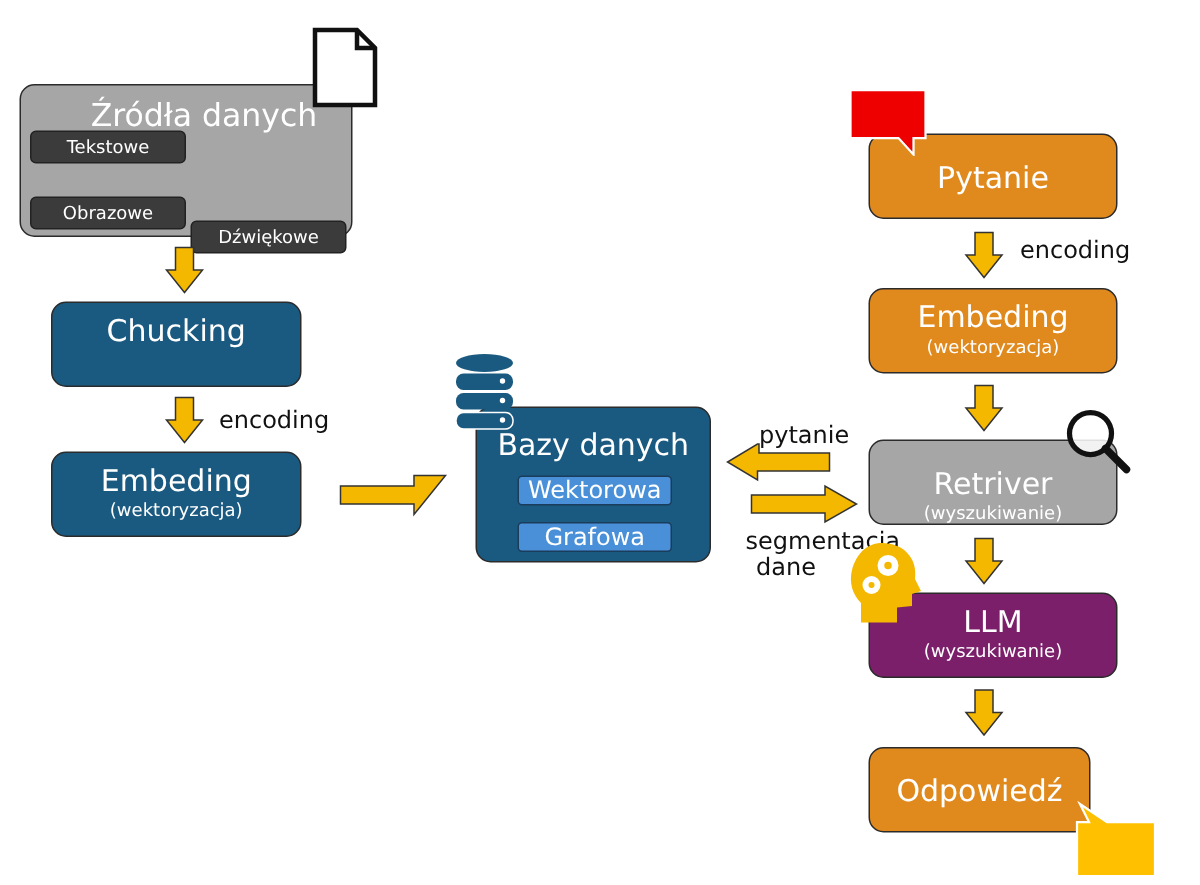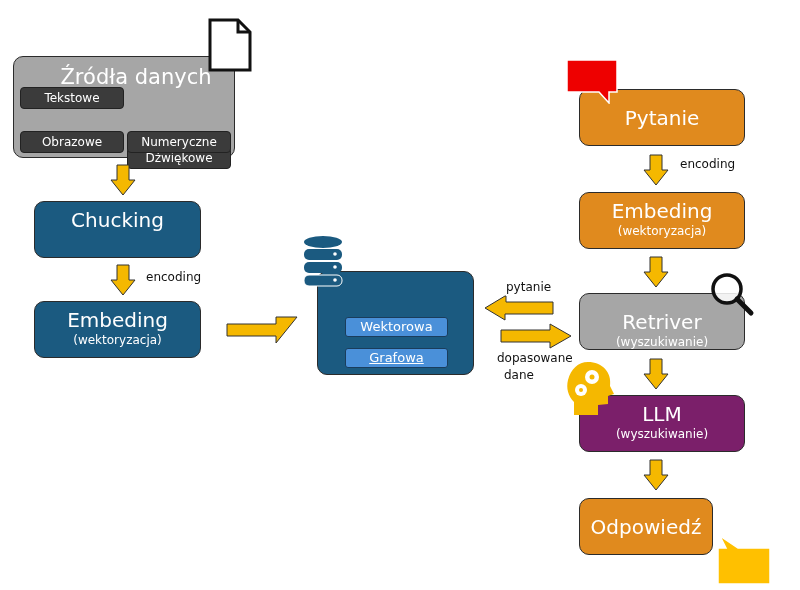--- a/index.html
+++ b/index.html
@@ -5,33 +5,32 @@
   html, body { margin:0; padding:0; background:#ffffff; }
   body { width:800px; height:590px; position:relative; overflow:hidden; font-family:"DejaVu Sans", sans-serif; }
   .box { position:absolute; border:1.5px solid #2b2b2b; border-radius:10px; box-sizing:border-box; color:#fff; text-align:center; }
   .title { display:block; font-size:20px; line-height:24px; }
   .sub { display:block; font-size:12px; line-height:16px; }
   .blue { background:#1b5a80; }
   .orange { background:#e08a1e; }
   .grey { background:#a6a6a6; }
   .purple { background:#7b1f6a;text-align:center; }
   .chip { position:absolute; background:#3b3b3b; color:#fff; font-size:12px; line-height:20px; border:1px solid #222; border-radius:4px; text-align:center; }
-  .dbchip { position:absolute; background:#4a90d9; color:#fff; font-size:13px; line-height:18px; border:1px solid #1a3d5c; border-radius:3px; text-align:center; }
-  .lbl { position:absolute; font-size:12px; color:#111; }
+  .dbchip { position:absolute; background:#4a90d9; color:#fff; font-size:16px; line-height:18px; border:1px solid #1a3d5c; border-radius:3px; text-align:center; }
+  .lbl { position:absolute; font-size:16px; color:#111; }
   svg.arrow { position:absolute; overflow:visible; }
 </style>
 </head>
 <body>
 
 <div class="box grey" style="left:13px;top:56px;width:222px;height:102px;">
   <span class="title" style="margin-top:8px;font-size:21px;padding-left:24px;">Źródła danych</span>
   <div class="chip" style="left:6px;top:30px;width:102px;">Tekstowe</div>
   <div class="chip" style="left:113px;top:42px;width:102px;margin-top:48px;">Dźwiękowe</div>
   <div class="chip" style="left:6px;top:74px;width:102px;">Obrazowe</div>
-  <div class="chip" style="left:113px;top:74px;width:102px;">Numeryczne</div>
 </div>
 
 <svg style="position:absolute;left:208px;top:18px;" width="44" height="54" viewBox="0 0 44 54">
   <path d="M2 2 H30 L42 14 V52 H2 Z" fill="#fff" stroke="#111" stroke-width="3"></path>
   <path d="M30 2 V14 H42" fill="none" stroke="#111" stroke-width="3"></path>
 </svg>
 
 <svg class="arrow" style="left:110px;top:164px;" width="26" height="32" viewBox="0 0 26 32">
     <path d="M7 1 H19 V16 H25 L13 31 L1 16 H7 Z" fill="#f5b800" stroke="#333" stroke-width="1"></path>
   </svg>
@@ -48,42 +47,43 @@
 <div class="box blue" style="left:34px;top:301px;width:167px;height:57px;">
   <span class="title" style="margin-top:6px;">Embeding</span>
   <span class="sub">(wektoryzacja)</span>
 </div>
 
 <svg class="arrow" style="left:226px;top:316px;" width="72" height="28" viewBox="0 0 72 28">
     <path d="M1 8 H50 V1 H71 L50 27 V20 H1 Z" fill="#f5b800" stroke="#333" stroke-width="1" transform="scale(1,1)"></path>
   </svg>
 
 <div class="box blue" style="left:317px;top:271px;width:157px;height:104px;">
+  <span class="title" style="margin-top:12px;">Bazy danych</span>
   <div class="dbchip" style="left:27px;top:45px;width:101px;">Wektorowa</div>
-  <div class="dbchip" style="left:27px;top:76px;width:101px;text-decoration:underline;">Grafowa</div>
+  <div class="dbchip" style="left:27px;top:76px;width:101px;">Grafowa</div>
 </div>
 
 <svg style="position:absolute;left:302px;top:234px;" width="42" height="54" viewBox="0 0 42 54">
   <ellipse cx="21" cy="8" rx="19" ry="6" fill="#1b5a80"></ellipse>
   <rect x="2" y="15" width="38" height="11" rx="5" fill="#1b5a80"></rect>
   <rect x="2" y="28" width="38" height="11" rx="5" fill="#1b5a80"></rect>
   <rect x="2" y="41" width="38" height="11" rx="5" fill="#1b5a80" stroke="#fff" stroke-width="1"></rect>
   <circle cx="33" cy="20" r="1.8" fill="#fff"></circle>
   <circle cx="33" cy="33" r="1.8" fill="#fff"></circle>
   <circle cx="33" cy="46" r="1.8" fill="#fff"></circle>
 </svg>
 
 <span class="lbl" style="left:506px;top:280px;">pytanie</span>
 <svg class="arrow" style="left:484px;top:295px;" width="70" height="26" viewBox="0 0 70 26">
     <path d="M69 7 H22 V1 H21 L1 13 L21 25 V19 H69 Z" fill="#f5b800" stroke="#333" stroke-width="1"></path>
   </svg>
 <svg class="arrow" style="left:500px;top:323px;" width="72" height="26" viewBox="0 0 72 26">
     <path d="M1 7 H50 V1 L71 13 L50 25 V19 H1 Z" fill="#f5b800" stroke="#333" stroke-width="1"></path>
   </svg>
-<span class="lbl" style="left:497px;top:351px;">dopasowane</span>
+<span class="lbl" style="left:497px;top:351px;">segmentacja</span>
 <span class="lbl" style="left:504px;top:368px;">dane</span>
 
 <div class="box orange" style="left:579px;top:89px;width:166px;height:57px;">
   <span class="title" style="margin-top:16px;">Pytanie</span>
 </div>
 <svg style="position:absolute;left:565px;top:58px;" width="56" height="46" viewBox="0 0 56 46">
   <path d="M2 2 H52 V34 H44 V45 L34 34 H2 Z" fill="#ee0000" stroke="#fff" stroke-width="1.5"></path>
 </svg>
 
 <svg class="arrow" style="left:643px;top:154px;" width="26" height="32" viewBox="0 0 26 32">
@@ -122,18 +122,18 @@
   <circle cx="26" cy="17" r="7" fill="#fff"></circle>
     <circle cx="26" cy="17" r="2.5" fill="#f5b800"></circle>
   <circle cx="15" cy="30" r="6" fill="#fff"></circle>
     <circle cx="15" cy="30" r="2" fill="#f5b800"></circle>
 </svg>
 
 <svg class="arrow" style="left:643px;top:459px;" width="26" height="32" viewBox="0 0 26 32">
     <path d="M7 1 H19 V16 H25 L13 31 L1 16 H7 Z" fill="#f5b800" stroke="#333" stroke-width="1"></path>
   </svg>
 
-<div class="box orange" style="left:579px;top:498px;width:134px;height:57px;">
+<div class="box orange" style="left:579px;top:498px;width:148px;height:57px;">
   <span class="title" style="margin-top:16px;">Odpowiedź</span>
 </div>
 <svg style="position:absolute;left:716px;top:534px;" width="56" height="52" viewBox="0 0 56 52">
   <path d="M2 14 H10 L4 2 L22 14 H54 V50 H2 Z" fill="#ffc000" stroke="#fff" stroke-width="1.5"></path>
 </svg>
 
 </body></html>

